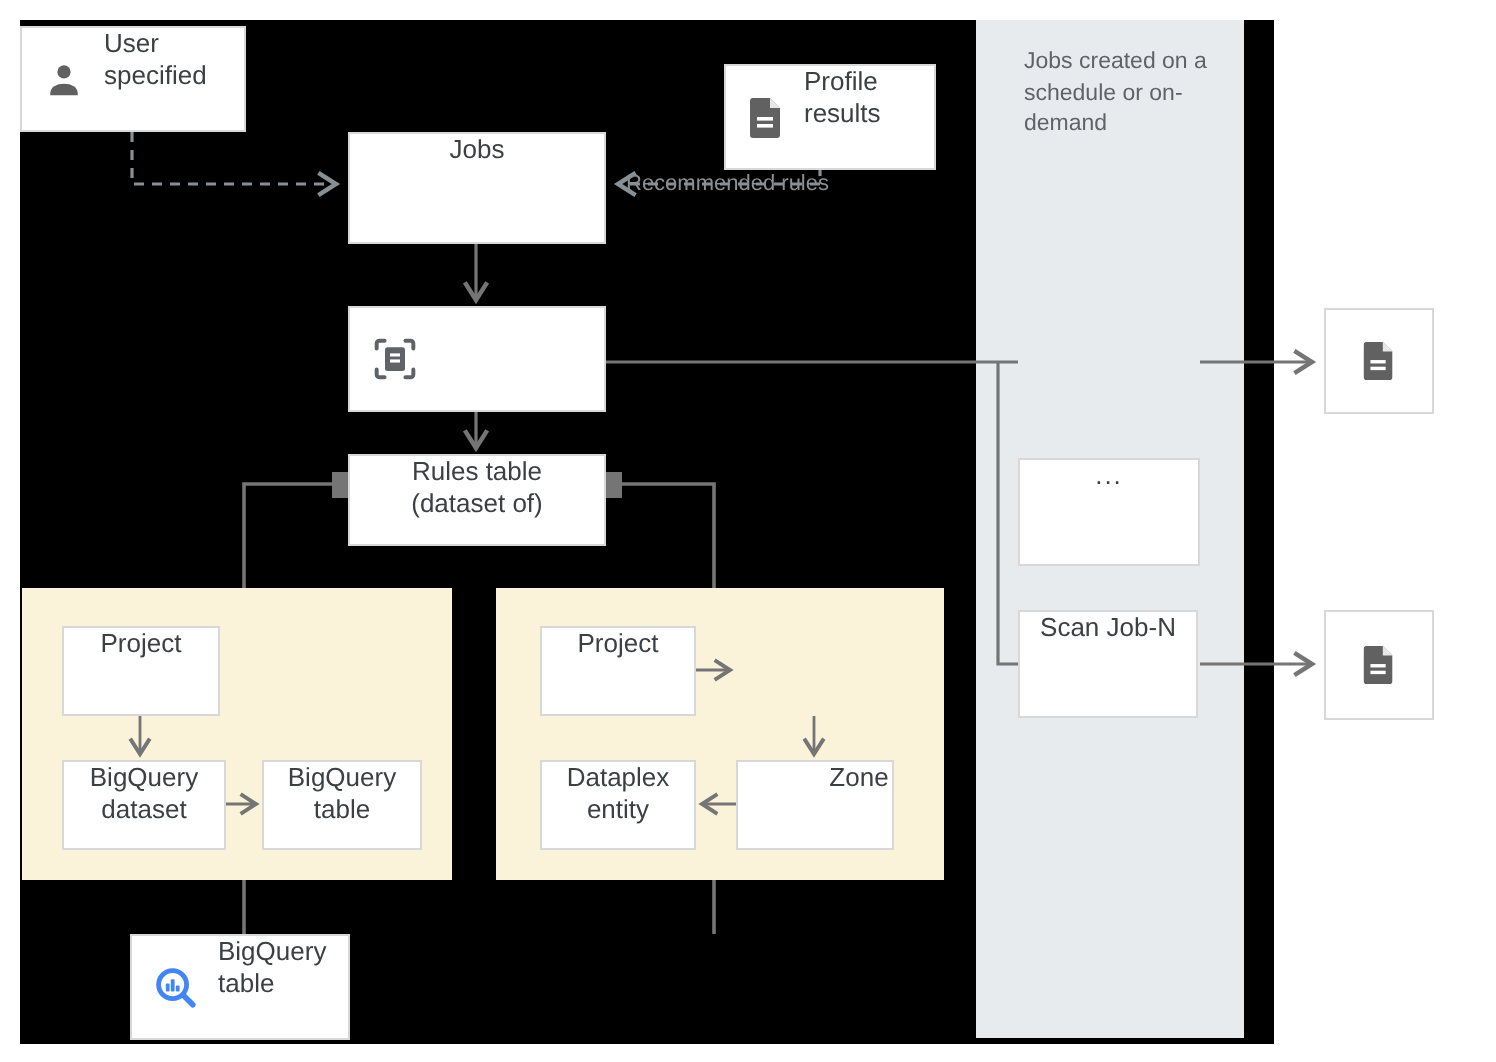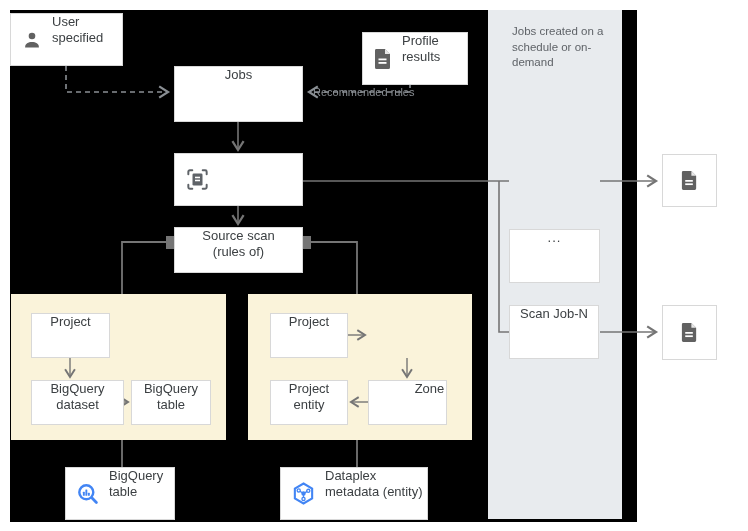--- a/index.html
+++ b/index.html
@@ -114,74 +114,58 @@
         <path d="M7 20.8H4.6a1.4 1.4 0 0 1-1.4-1.4V17"></path>
         <rect x="7.2" y="6.3" width="9.6" height="11.4" rx="1.2" fill="#5f6368" stroke="none"></rect>
         <rect x="9.6" y="9.3" width="4.8" height="1.5" fill="#ffffff" stroke="none"></rect>
         <rect x="9.6" y="12.2" width="4.8" height="1.5" fill="#ffffff" stroke="none"></rect>
       </svg>
     </span>
   </div>
 
   <div class="node" style="left:174px;top:227px;width:129px;height:46px;">
     <span class="lbl2">
-      <span>Source scan</span>
-      <span>(rules of)</span>
+      <span>Rules table</span>
+      <span>(dataset of)</span>
     </span>
   </div>
 
   <div class="node" style="left:31px;top:313px;width:79px;height:45px;">
     <span>Project</span>
   </div>
-  <div class="node" style="left:31px;top:380px;width:93px;height:45px;">
+  <div class="node" style="left:31px;top:380px;width:82px;height:45px;">
     <span style="width:62px;">BigQuery dataset</span>
   </div>
   <div class="node" style="left:131px;top:380px;width:80px;height:45px;">
     <span style="width:62px;">BigQuery table</span>
   </div>
 
   <div class="node" style="left:270px;top:313px;width:78px;height:45px;">
     <span>Project</span>
   </div>
   <div class="node" style="left:270px;top:380px;width:78px;height:45px;">
-    <span style="width:62px;">Project entity</span>
+    <span style="width:62px;">Dataplex entity</span>
   </div>
   <div class="node" style="left:368px;top:380px;width:79px;height:45px;padding-left:44px;">
     <span>Zone</span>
   </div>
 
   <div class="node iconbox" style="left:65px;top:467px;width:110px;height:53px;">
     <span class="ic">
       <svg width="24" height="24" viewBox="0 0 24 24">
           <circle cx="10.3" cy="10.3" r="7" fill="none" stroke="#4285f4" stroke-width="2.4"></circle>
           <path d="M15.8 15.8l4.6 4.6" stroke="#4285f4" stroke-width="2.8" stroke-linecap="round"></path>
           <rect x="6.9" y="9.8" width="1.9" height="4" rx="0.5" fill="#4285f4"></rect>
           <rect x="9.4" y="7.6" width="1.9" height="6.2" rx="0.5" fill="#4285f4"></rect>
           <rect x="11.9" y="10.8" width="1.9" height="3" rx="0.5" fill="#4285f4"></rect>
         </svg>
     </span>
     <span style="width:62px;">BigQuery table</span>
   </div>
 
-  <div class="node iconbox" style="left:280px;top:467px;width:148px;height:53px;">
-    <span class="ic">
-      <svg width="25" height="25" viewBox="0 0 24 24">
-          <path d="M12 2.4l8.3 4.8v9.6L12 21.6l-8.3-4.8V7.2z" fill="none" stroke="#4285f4" stroke-width="2"></path>
-          <path d="M12 12L8.2 9.6M12 12l3.6-2.1M12 12v4" stroke="#4285f4" stroke-width="1.3"></path>
-          <circle cx="12" cy="12" r="2.1" fill="#4285f4"></circle>
-          <circle cx="7.4" cy="9.1" r="1.5" fill="#ffffff" stroke="#4285f4" stroke-width="1.3"></circle>
-          <circle cx="16.6" cy="9.4" r="1.5" fill="#ffffff" stroke="#4285f4" stroke-width="1.3"></circle>
-          <circle cx="12" cy="17.2" r="1.5" fill="#ffffff" stroke="#4285f4" stroke-width="1.3"></circle>
-        </svg>
-    </span>
-    <span class="lbl2">
-      <span>Dataplex</span>
-      <span>metadata (entity)</span>
-    </span>
-  </div>
 
   <div class="node" style="left:509px;top:229px;width:91px;height:54px;">
     <span class="ellipsis">...</span>
   </div>
   <div class="node" style="left:509px;top:305px;width:90px;height:54px;">
     <span>Scan Job-N</span>
   </div>
 
   <div class="node" style="left:662px;top:154px;width:55px;height:53px;">
     <span class="ic">

